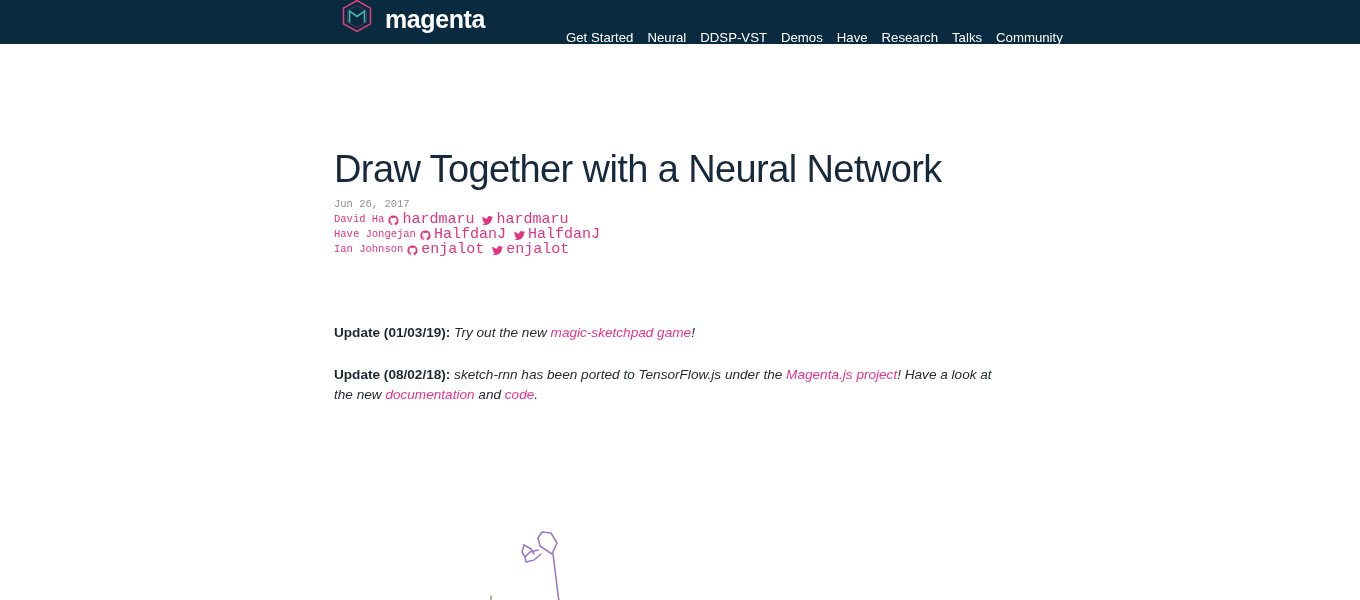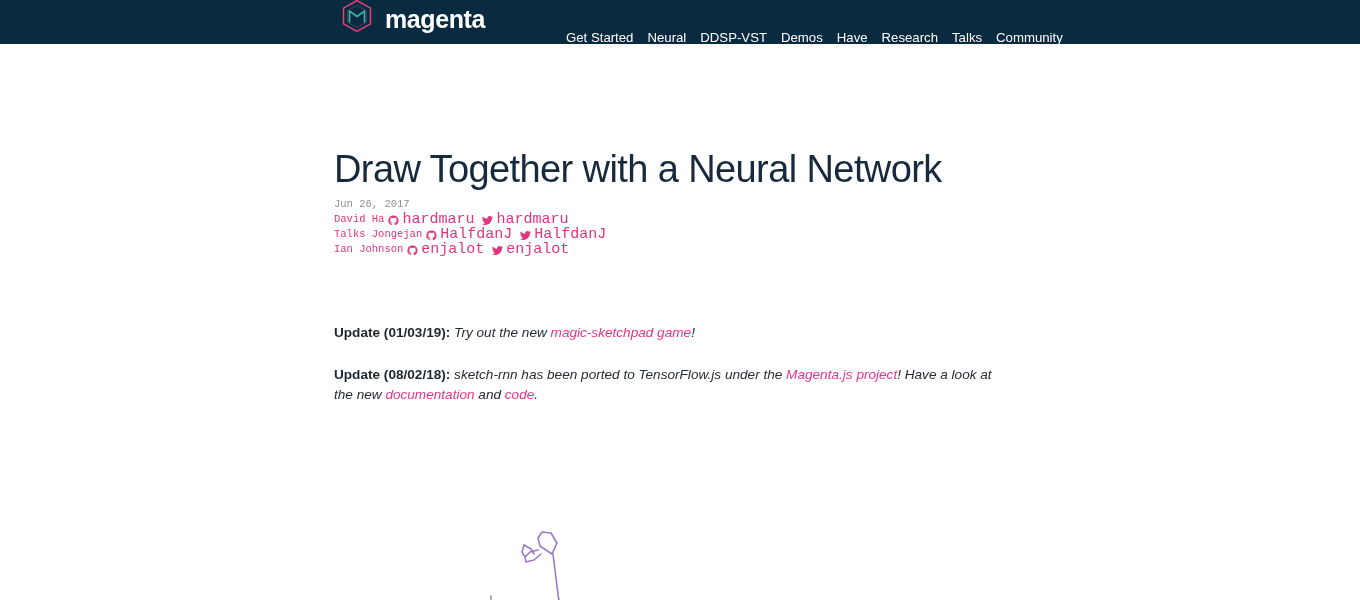--- a/index.html
+++ b/index.html
@@ -228,21 +228,21 @@
         <a class="author-handle" href="#">hardmaru</a>
         <span class="social-icon">
           <svg viewBox="0 0 16 16" xmlns="http://www.w3.org/2000/svg">
             <path fill="#e0357f" d="M16 3.04a6.6 6.6 0 0 1-1.89.52 3.3 3.3 0 0 0 1.45-1.82 6.6 6.6 0 0 1-2.09.8A3.28 3.28 0 0 0 7.8 5.53a9.32 9.32 0 0 1-6.76-3.43 3.28 3.28 0 0 0 1.02 4.38A3.25 3.25 0 0 1 .56 6.07v.04a3.28 3.28 0 0 0 2.63 3.22 3.3 3.3 0 0 1-1.48.06 3.29 3.29 0 0 0 3.07 2.28A6.59 6.59 0 0 1 0 13.03a9.29 9.29 0 0 0 5.03 1.48c6.04 0 9.34-5 9.34-9.34l-.01-.43A6.65 6.65 0 0 0 16 3.04z"></path>
           </svg>
         </span>
         <a class="author-handle" href="#">hardmaru</a>
       </div>
 
       <div class="author-row">
-        <span class="author-name">Talks Jongejan</span>
+        <span class="author-name">Have Jongejan</span>
         <span class="social-icon">
           <svg viewBox="0 0 16 16" xmlns="http://www.w3.org/2000/svg">
             <path fill="#e0357f" d="M8 0.6A7.4 7.4 0 0 0 5.66 15.04c.37.07.5-.16.5-.36v-1.3c-2.06.45-2.5-.99-2.5-.99-.33-.86-.82-1.09-.82-1.09-.67-.46.05-.45.05-.45.74.05 1.13.76 1.13.76.66 1.13 1.73.8 2.15.62.07-.48.26-.8.47-.99-1.64-.19-3.37-.82-3.37-3.66 0-.81.29-1.47.76-1.99-.08-.19-.33-.94.07-1.96 0 0 .62-.2 2.03.76a7 7 0 0 1 3.7 0c1.4-.96 2.02-.76 2.02-.76.4 1.02.15 1.77.07 1.96.48.52.76 1.18.76 1.99 0 2.85-1.73 3.47-3.38 3.65.27.23.5.68.5 1.37v2.03c0 .2.14.43.51.36A7.4 7.4 0 0 0 8 .6z"></path>
           </svg>
         </span>
         <a class="author-handle" href="#">HalfdanJ</a>
         <span class="social-icon">
           <svg viewBox="0 0 16 16" xmlns="http://www.w3.org/2000/svg">
             <path fill="#e0357f" d="M16 3.04a6.6 6.6 0 0 1-1.89.52 3.3 3.3 0 0 0 1.45-1.82 6.6 6.6 0 0 1-2.09.8A3.28 3.28 0 0 0 7.8 5.53a9.32 9.32 0 0 1-6.76-3.43 3.28 3.28 0 0 0 1.02 4.38A3.25 3.25 0 0 1 .56 6.07v.04a3.28 3.28 0 0 0 2.63 3.22 3.3 3.3 0 0 1-1.48.06 3.29 3.29 0 0 0 3.07 2.28A6.59 6.59 0 0 1 0 13.03a9.29 9.29 0 0 0 5.03 1.48c6.04 0 9.34-5 9.34-9.34l-.01-.43A6.65 6.65 0 0 0 16 3.04z"></path>
           </svg>

